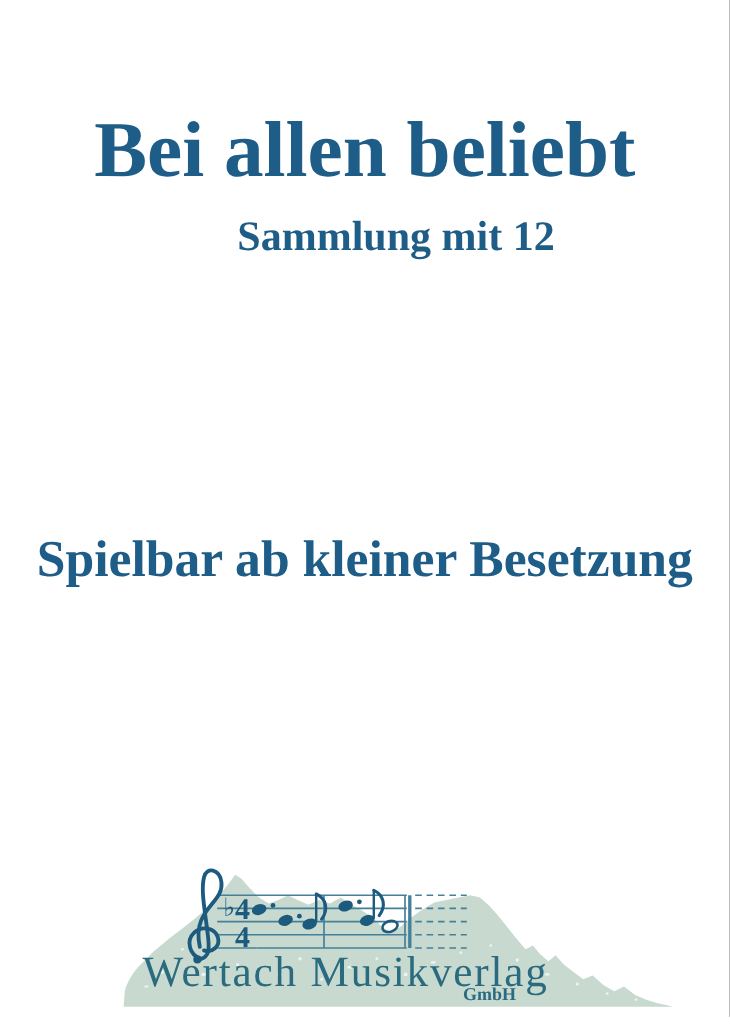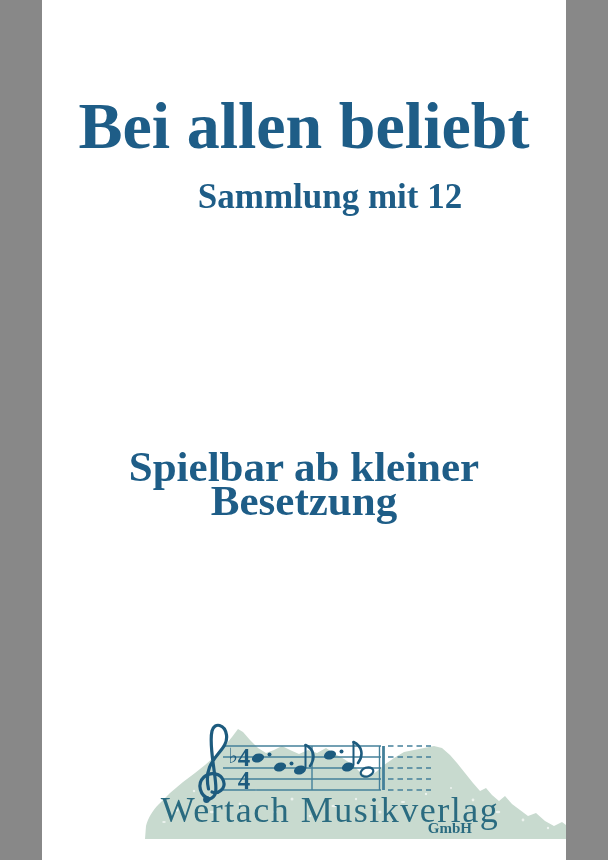--- a/index.html
+++ b/index.html
@@ -1,18 +1,18 @@
 <!DOCTYPE html>
 <html style="--page-bg: #ffffff; --heading-blue: #1e5d87; --note-teal: #1d5b7e; --staff-teal: #44809a; --logo-teal: #2a6b80; --logo-green: #c8dacf;"><head>
 <meta charset="utf-8">
 <style>
   html,body{margin:0;padding:0;background:#888;}
   .page{
     position:relative;
-    width:524px;height:860px;
+    width:608px;height:860px;
     margin:0 auto;
     background:var(--page-bg,#ffffff);
     overflow:hidden;
     font-family:"Liberation Serif","DejaVu Serif",serif;
   }
   .title{
     position:absolute;top:93px;left:0;width:100%;
     text-align:center;
     font-size:66px;line-height:66px;font-weight:bold;
     color:var(--heading-blue,#1e5d87);

